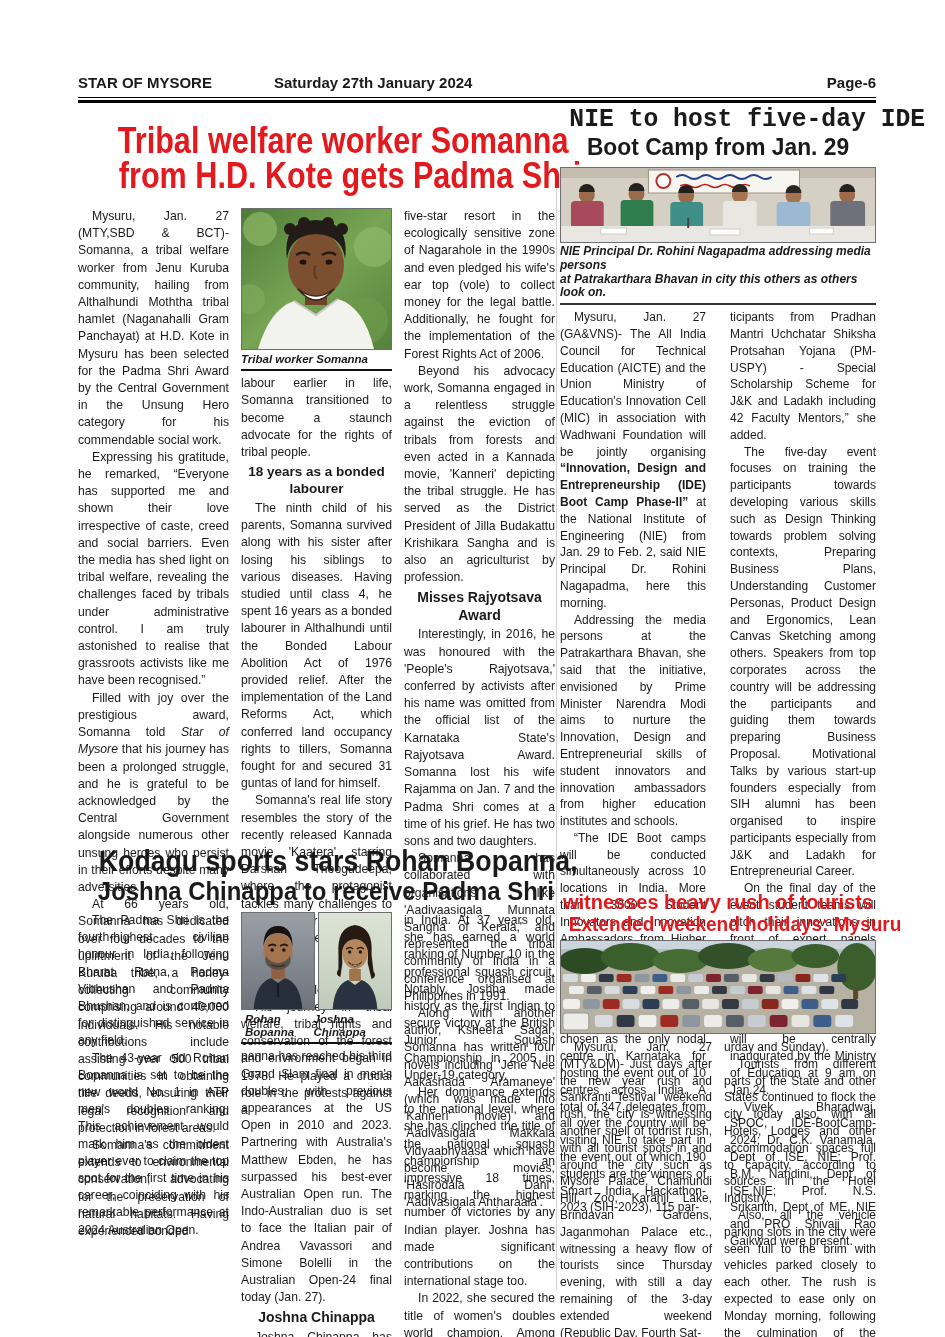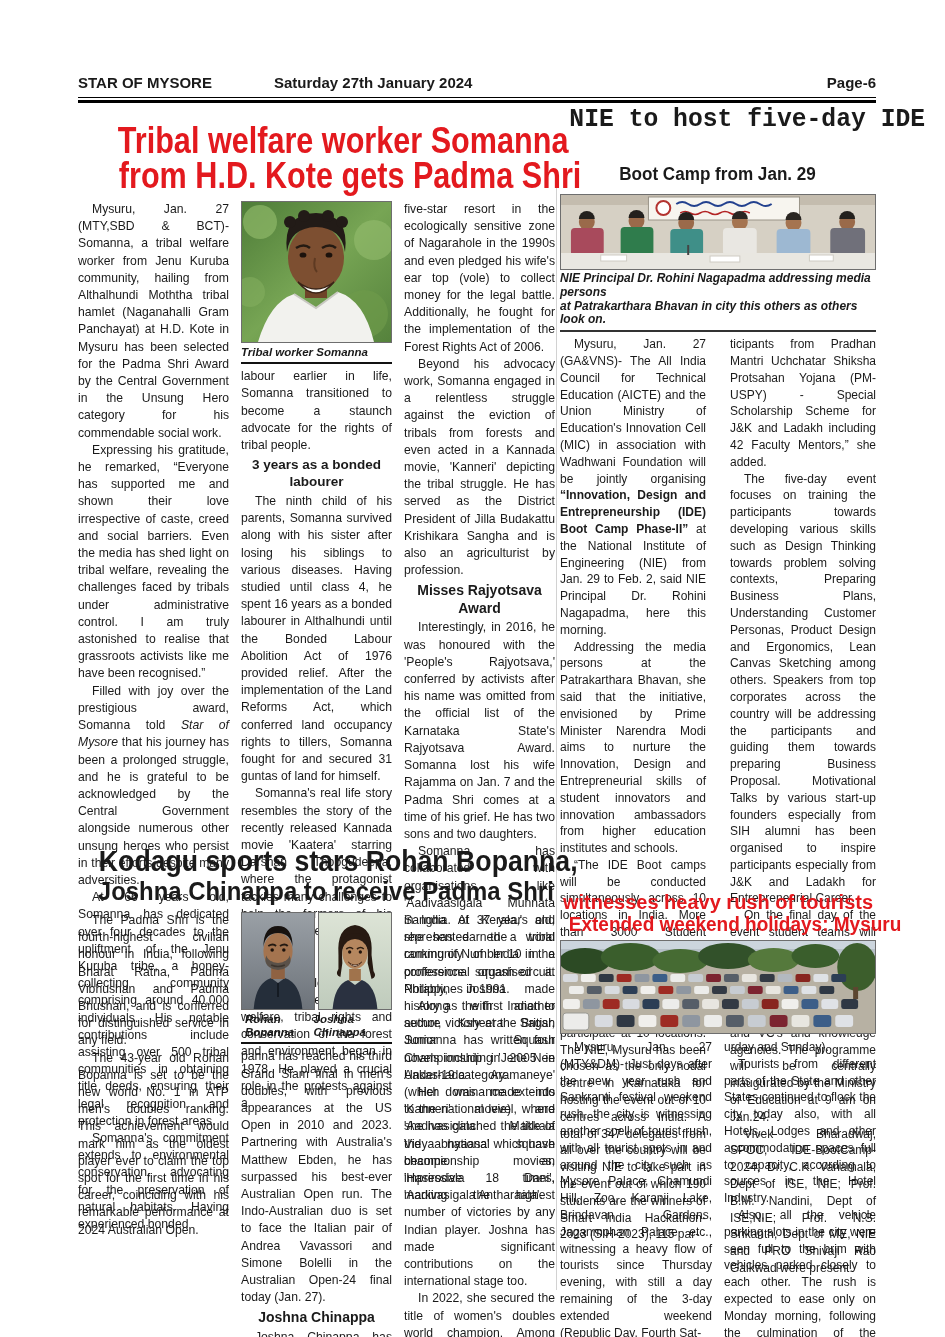--- a/index.html
+++ b/index.html
@@ -44,21 +44,21 @@
 
 <div class="abs vrule" style="left:556px;top:182px;height:1108px;"></div>
 
 <div class="abs" style="left:78px;top:124px;width:478px;">
   <div class="hl red" style="font-size:36px;line-height:34px;">
     <span style="transform:scaleX(.85);">Tribal welfare worker Somanna</span>
   </div>
   <div class="hl red" style="font-size:36px;line-height:36px;">
     <span style="transform:scaleX(.85);">from H.D. Kote gets Padma Shri</span>
   </div>
-  <div class="cols" style="margin-top:7px;gap:12px;">
+  <div class="cols" style="margin-top:14px;gap:12px;">
     <div class="col">
       <p>Mysuru, Jan. 27 (MTY,SBD &amp; BCT)- Somanna, a tribal welfare worker from Jenu Kuruba community, hailing from Althalhundi Moththa tribal hamlet (Naganahalli Gram Panchayat) at H.D. Kote in Mysuru has been selected for the Padma Shri Award by the Central Government in the Unsung Hero category for his commendable social work.</p>
       <p>Expressing his gratitude, he remarked, “Everyone has supported me and shown their love irrespective of caste, creed and social barriers. Even the media has shed light on tribal welfare, revealing the challenges faced by tribals under administrative control. I am truly astonished to realise that grassroots activists like me have been recognised.”</p>
       <p><span>Filled with joy over the prestigious award, Somanna told </span><i>Star of Mysore</i><span> that his journey has been a prolonged struggle, and he is grateful to be acknowledged by the Central Government alongside numerous other unsung heroes who persist in their efforts despite many adversities.</span></p>
       <p>At 66 years old, Somanna has dedicated over four decades to the upliftment of the Jenu Kuruba tribe, a honey-collecting community comprising around 40,000 individuals. His notable contributions include assisting over 500 tribal communities in obtaining title deeds, ensuring their legal recognition and protection in forest areas.</p>
       <p>Somanna's commitment extends to environmental conservation, advocating for the preservation of natural habitats. Having experienced bonded</p>
     </div>
     <div class="col">
       <div class="photo-frame">
         <svg viewBox="0 0 149 140" width="149" height="140" preserveAspectRatio="none">
@@ -86,41 +86,41 @@
           <path d="M54 46 q8 -5 14 0" stroke="#241a12" stroke-width="2.5" fill="none"></path>
           <path d="M80 46 q8 -5 14 0" stroke="#241a12" stroke-width="2.5" fill="none"></path>
           <ellipse cx="61" cy="53" rx="3.4" ry="2.6" fill="#1c120c"></ellipse>
           <ellipse cx="87" cy="53" rx="3.4" ry="2.6" fill="#1c120c"></ellipse>
           <path d="M73 56 q-2 10 2 14" stroke="#5e3a22" stroke-width="2" fill="none"></path>
           <path d="M56 80 Q74 94 92 80 Q74 102 56 80 Z" fill="#fdfdfb" stroke="#3a2417" stroke-width="1.5"></path>
         </svg>
       </div>
       <div class="cap cap-center">Tribal worker Somanna</div>
       <p class="cont">labour earlier in life, Somanna transitioned to become a staunch advocate for the rights of tribal people.</p>
-      <div class="subhead">3 years as a bonded labourer</div>
+      <div class="subhead">18 years as a bonded labourer</div>
       <p>The ninth child of his parents, Somanna survived along with his sister after losing his siblings to various diseases. Having studied until class 4, he spent 16 years as a bonded labourer in Althalhundi until the Bonded Labour Abolition Act of 1976 provided relief. After the implementation of the Land Reforms Act, which conferred land occupancy rights to tillers, Somanna fought for and secured 31 guntas of land for himself.</p>
       <p>Somanna's real life story resembles the story of the recently released Kannada movie 'Kaatera' starring Darshan Thoogudeepa, where the protagonist tackles many challenges to help the farmers of his village implement Land Reforms Act in order to escape from the atrocities of feudal landlords.</p>
       <p>His journey in tribal welfare, tribal rights and conservation of the forest and environment began in 1978. He played a crucial role in the protests against a</p>
     </div>
     <div class="col">
       <p class="cont">five-star resort in the ecologically sensitive zone of Nagarahole in the 1990s and even pledged his wife's ear top (vole) to collect money for the legal battle. Additionally, he fought for the implementation of the Forest Rights Act of 2006.</p>
       <p>Beyond his advocacy work, Somanna engaged in a relentless struggle against the eviction of tribals from forests and even acted in a Kannada movie, 'Kanneri' depicting the tribal struggle. He has served as the District President of Jilla Budakattu Krishikara Sangha and is also an agriculturist by profession.</p>
       <div class="subhead" style="font-size:14px;">Misses Rajyotsava Award</div>
       <p>Interestingly, in 2016, he was honoured with the 'People's Rajyotsava,' conferred by activists after his name was omitted from the official list of the Karnataka State's Rajyotsava Award. Somanna lost his wife Rajamma on Jan. 7 and the Padma Shri comes at a time of his grief. He has two sons and two daughters.</p>
       <p>Somanna has collaborated with organisations like 'Aadivaasigala Munnata Sangha of Kerala,' and represented the tribal community of India in a conference organised at Philippines in 1991.</p>
       <p>Along with another author, Ksheera Sagar, Somanna has written four novels including 'Jene Nee Aakashada Aramaneye' (which was made into 'Kanneri' movie) and 'Aadivasigala Makkala Vidyaabhyaasa' which have become movies, 'Hasirodala Dani', 'Aadivasigala Antharaala'.</p>
     </div>
   </div>
 </div>
 
 <div class="abs rsec" style="left:560px;top:106px;width:316px;">
   <div class="hl" style="font-size:26px;line-height:27px;font-family:Liberation Mono, monospace;">
     <span style="transform:scaleX(.95);">NIE to host five-day IDE</span>
   </div>
-  <div class="hl" style="font-size:18px;line-height:28px;margin-top:27px;">
+  <div class="hl" style="font-size:24px;line-height:28px;">
     <span style="transform:scaleX(.95);">Boot Camp from Jan. 29</span>
   </div>
   <div class="photo-frame" style="margin-top:6px;">
     <svg viewBox="0 0 316 74" width="314" height="74" preserveAspectRatio="none">
       <rect width="316" height="74" fill="#d6d0c4"></rect>
       <rect x="0" y="0" width="316" height="10" fill="#c4bcae"></rect>
       <rect x="88" y="2" width="152" height="23" fill="#f7f5ef" stroke="#9a9488"></rect>
       <circle cx="103" cy="13" r="7" fill="#fff" stroke="#b33330" stroke-width="2"></circle>
       <path d="M116 9 q6 -4 12 0 t12 0 t12 0 t12 0 t12 0 t12 0 t12 0 t12 0" stroke="#23418e" fill="none" stroke-width="2"></path>
       <path d="M120 18 q5 -3 10 0 t10 0 t10 0 t10 0 t10 0 t10 0 t10 0" stroke="#b32425" fill="none" stroke-width="1.5"></path>

